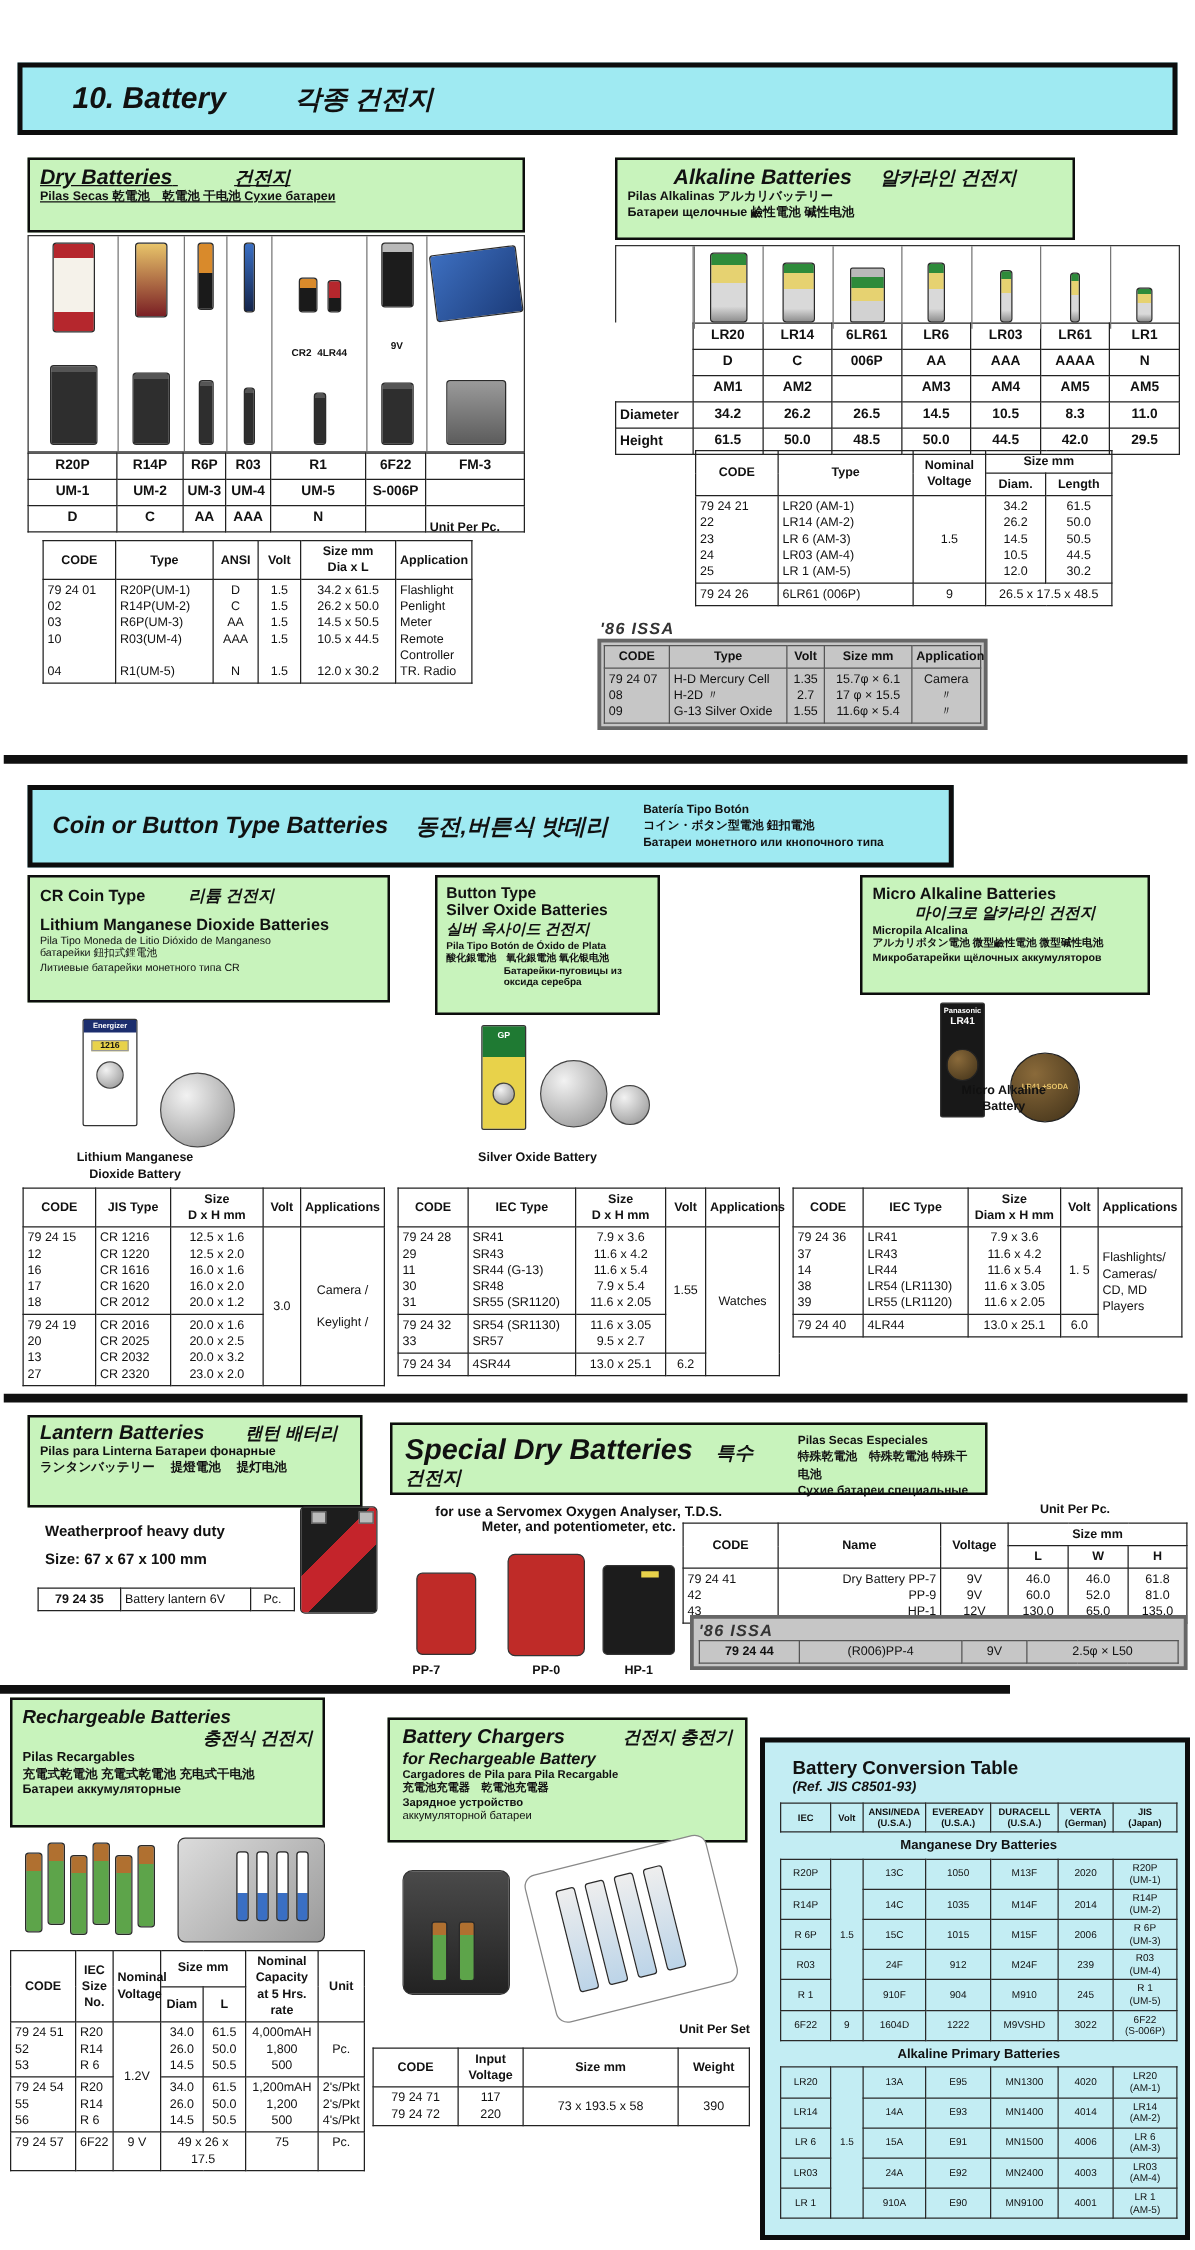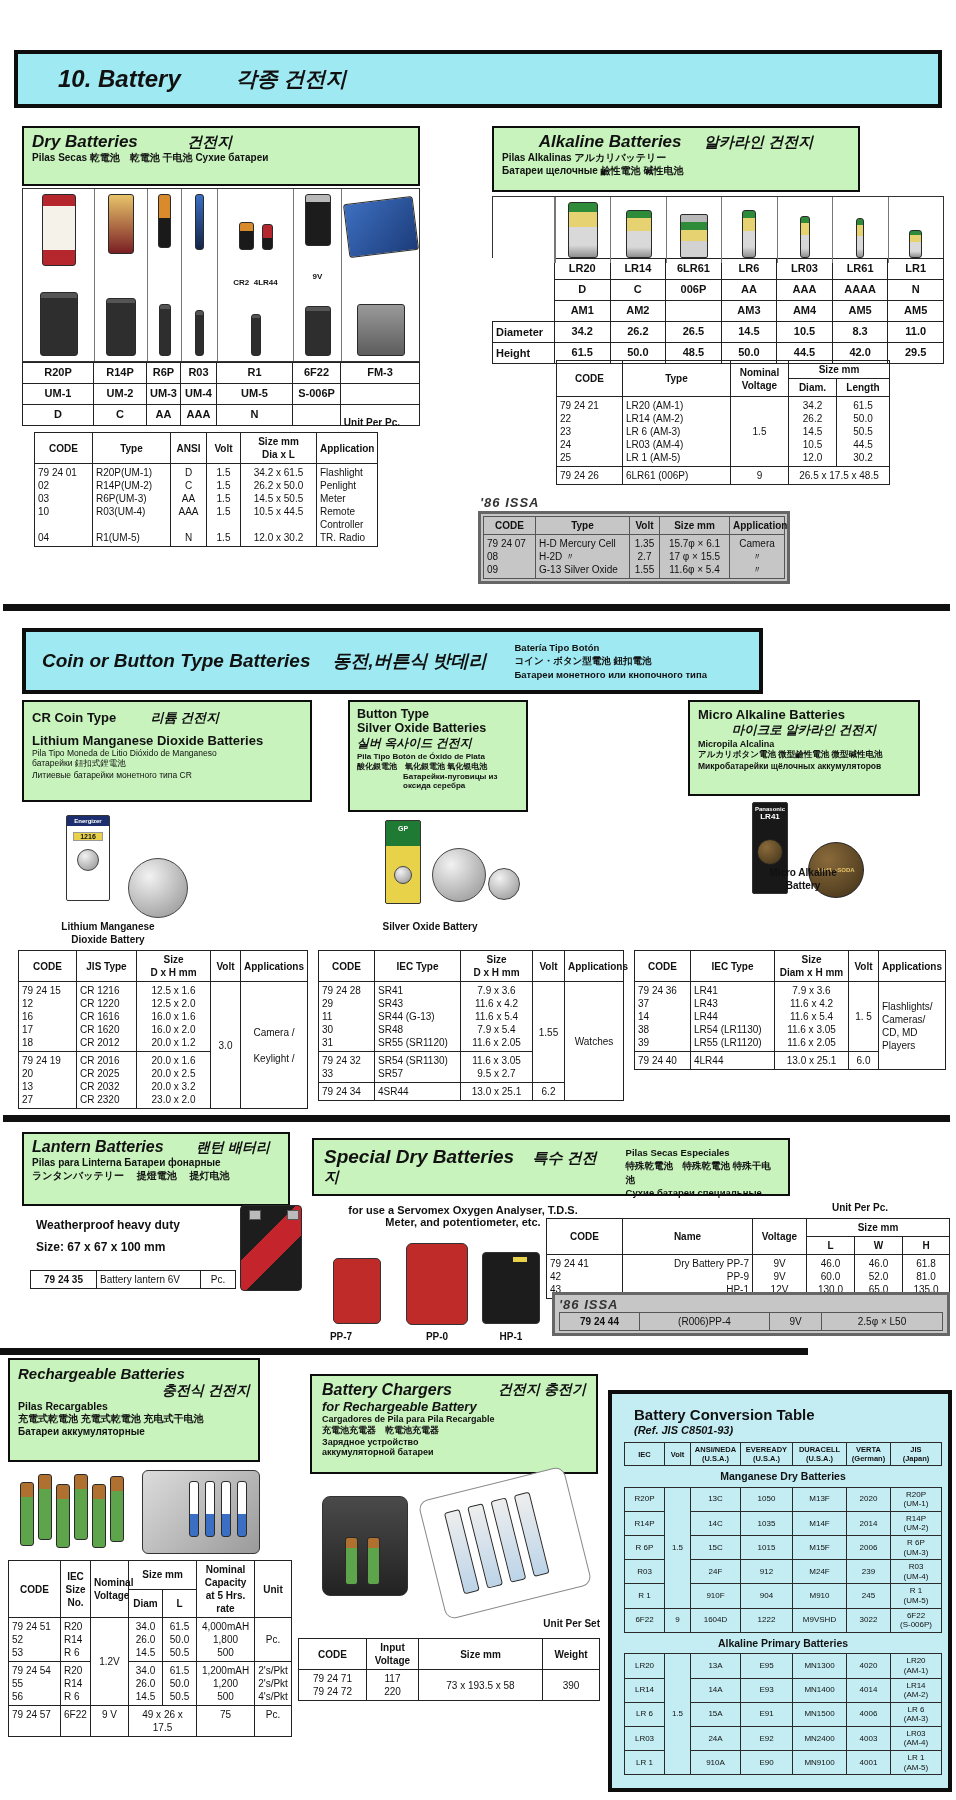--- a/index.html
+++ b/index.html
@@ -45,21 +45,21 @@
   .kr{font-weight:bold;font-style:italic;}
 </style>
 </head>
 <body>
 
 <div class="abs cyanbox" style="left:14px;top:50px;width:928px;height:58px;display:flex;align-items:center;padding-left:40px;">
   <span class="ti" style="font-size:24px;">10. Battery</span>
   <span class="kr" style="font-size:21px;margin-left:55px;">각종 건전지</span>
 </div>
 
-<div class="abs greenbox" style="left:22px;top:126px;width:398px;height:60px;">
+<div class="abs greenbox" style="left:22px;top:126px;width:398px;height:60px;text-decoration:underline;">
   <div><span class="ti" style="font-size:17px;">Dry Batteries</span>
   <span class="kr" style="font-size:15px;margin-left:45px;">건전지</span></div>
   <div class="sub">Pilas Secas 乾電池　乾電池  干电池  Сухие батареи</div>
 </div>
 
 <div class="abs photo-grid" style="left:22px;top:188px;width:398px;height:174px;grid-template-columns:71px 53px 34px 36px 76px 48px auto;">
   <div class="pcell">
     <div class="bat" style="width:34px;height:72px;background:linear-gradient(180deg,#b5272d 0 16%,#f5f2ea 16% 78%,#b5272d 78% 100%);"></div>
     <div class="bat dark" style="width:38px;height:64px;"></div>
   </div>
@@ -623,21 +623,21 @@
         <td>Pc.</td>
       </tr>
     </tbody>
 </table>
 <div class="abs bat" style="left:240px;top:1205px;width:62px;height:86px;background:linear-gradient(135deg,#1d1d1d 38%,#c4242b 38% 62%,#1d1d1d 62%);border-radius:4px;">
   <div style="width:10px;height:8px;background:#bbb;border:1px solid #555;margin:-6px 0 0 8px;display:inline-block;"></div>
   <div style="width:10px;height:8px;background:#bbb;border:1px solid #555;margin:-6px 0 0 22px;display:inline-block;"></div>
 </div>
 
 <div class="abs greenbox" style="left:312px;top:1138px;width:478px;height:58px;display:flex;align-items:flex-start;padding:6px 10px;">
-  <div><span class="ti" style="font-size:19px;">Special Dry Batteries</span>
+  <div><span class="ti" style="font-size:23px;">Special Dry Batteries</span>
   <span class="kr" style="font-size:15px;margin-left:14px;">특수 건전지</span></div>
   <div style="margin-left:18px;font-size:9.5px;font-weight:bold;line-height:1.4;">
     <div>Pilas Secas Especiales</div>
     <div>特殊乾電池　特殊乾電池 特殊干电池</div>
     <div>Сухие батареи специальные</div>
   </div>
 </div>
 <div class="abs ml" style="left:318px;top:1204px;width:290px;text-align:center;font-size:11px;font-weight:bold;">for use a Servomex Oxygen Analyser, T.D.S.
 Meter, and potentiometer, etc.</div>
 <div class="abs unitnote" style="left:800px;top:1202px;width:120px;text-align:center;">Unit Per Pc.</div>
@@ -814,21 +814,21 @@
     </tbody>
 </table>
 
 <div class="abs greenbox" style="left:310px;top:1374px;width:288px;height:100px;padding:5px 10px;">
   <div><span class="ti" style="font-size:16px;">Battery Chargers</span>
   <span class="kr" style="font-size:14px;float:right;">건전지 충전기</span></div>
   <div class="ti" style="font-size:13px;">for Rechargeable Battery</div>
   <div style="font-size:9px;font-weight:bold;">Cargadores de Pila para Pila Recargable</div>
   <div style="font-size:9px;font-weight:bold;">充電池充電器　乾電池充電器</div>
   <div style="font-size:9px;font-weight:bold;">Зарядное устройство</div>
-  <div style="font-size:9px;font-weight:bold;">аккумуляторной батареи</div>
+  <div style="font-size:9px;font-weight:normal;">аккумуляторной батареи</div>
 </div>
 <div class="abs" style="left:318px;top:1482px;width:282px;height:140px;">
   <div class="pack" style="position:absolute;left:4px;top:14px;width:86px;height:100px;background:linear-gradient(180deg,#4a4a4a,#222);border-radius:8px;">
     <div class="bat" style="position:absolute;left:22px;top:40px;width:13px;height:48px;background:linear-gradient(180deg,#b07030 0 22%,#5da44a 22% 100%);"></div>
     <div class="bat" style="position:absolute;left:44px;top:40px;width:13px;height:48px;background:linear-gradient(180deg,#b07030 0 22%,#5da44a 22% 100%);"></div>
   </div>
   <div class="pack" style="position:absolute;left:112px;top:0px;width:150px;height:122px;background:#fff;border-radius:10px;transform:rotate(-14deg);border:1px solid #888;">
     <div class="bat" style="position:absolute;left:22px;top:16px;width:16px;height:84px;background:linear-gradient(180deg,#eee,#bcd4e8);"></div>
     <div class="bat" style="position:absolute;left:46px;top:16px;width:16px;height:84px;background:linear-gradient(180deg,#eee,#bcd4e8);"></div>
     <div class="bat" style="position:absolute;left:70px;top:16px;width:16px;height:84px;background:linear-gradient(180deg,#eee,#bcd4e8);"></div>

